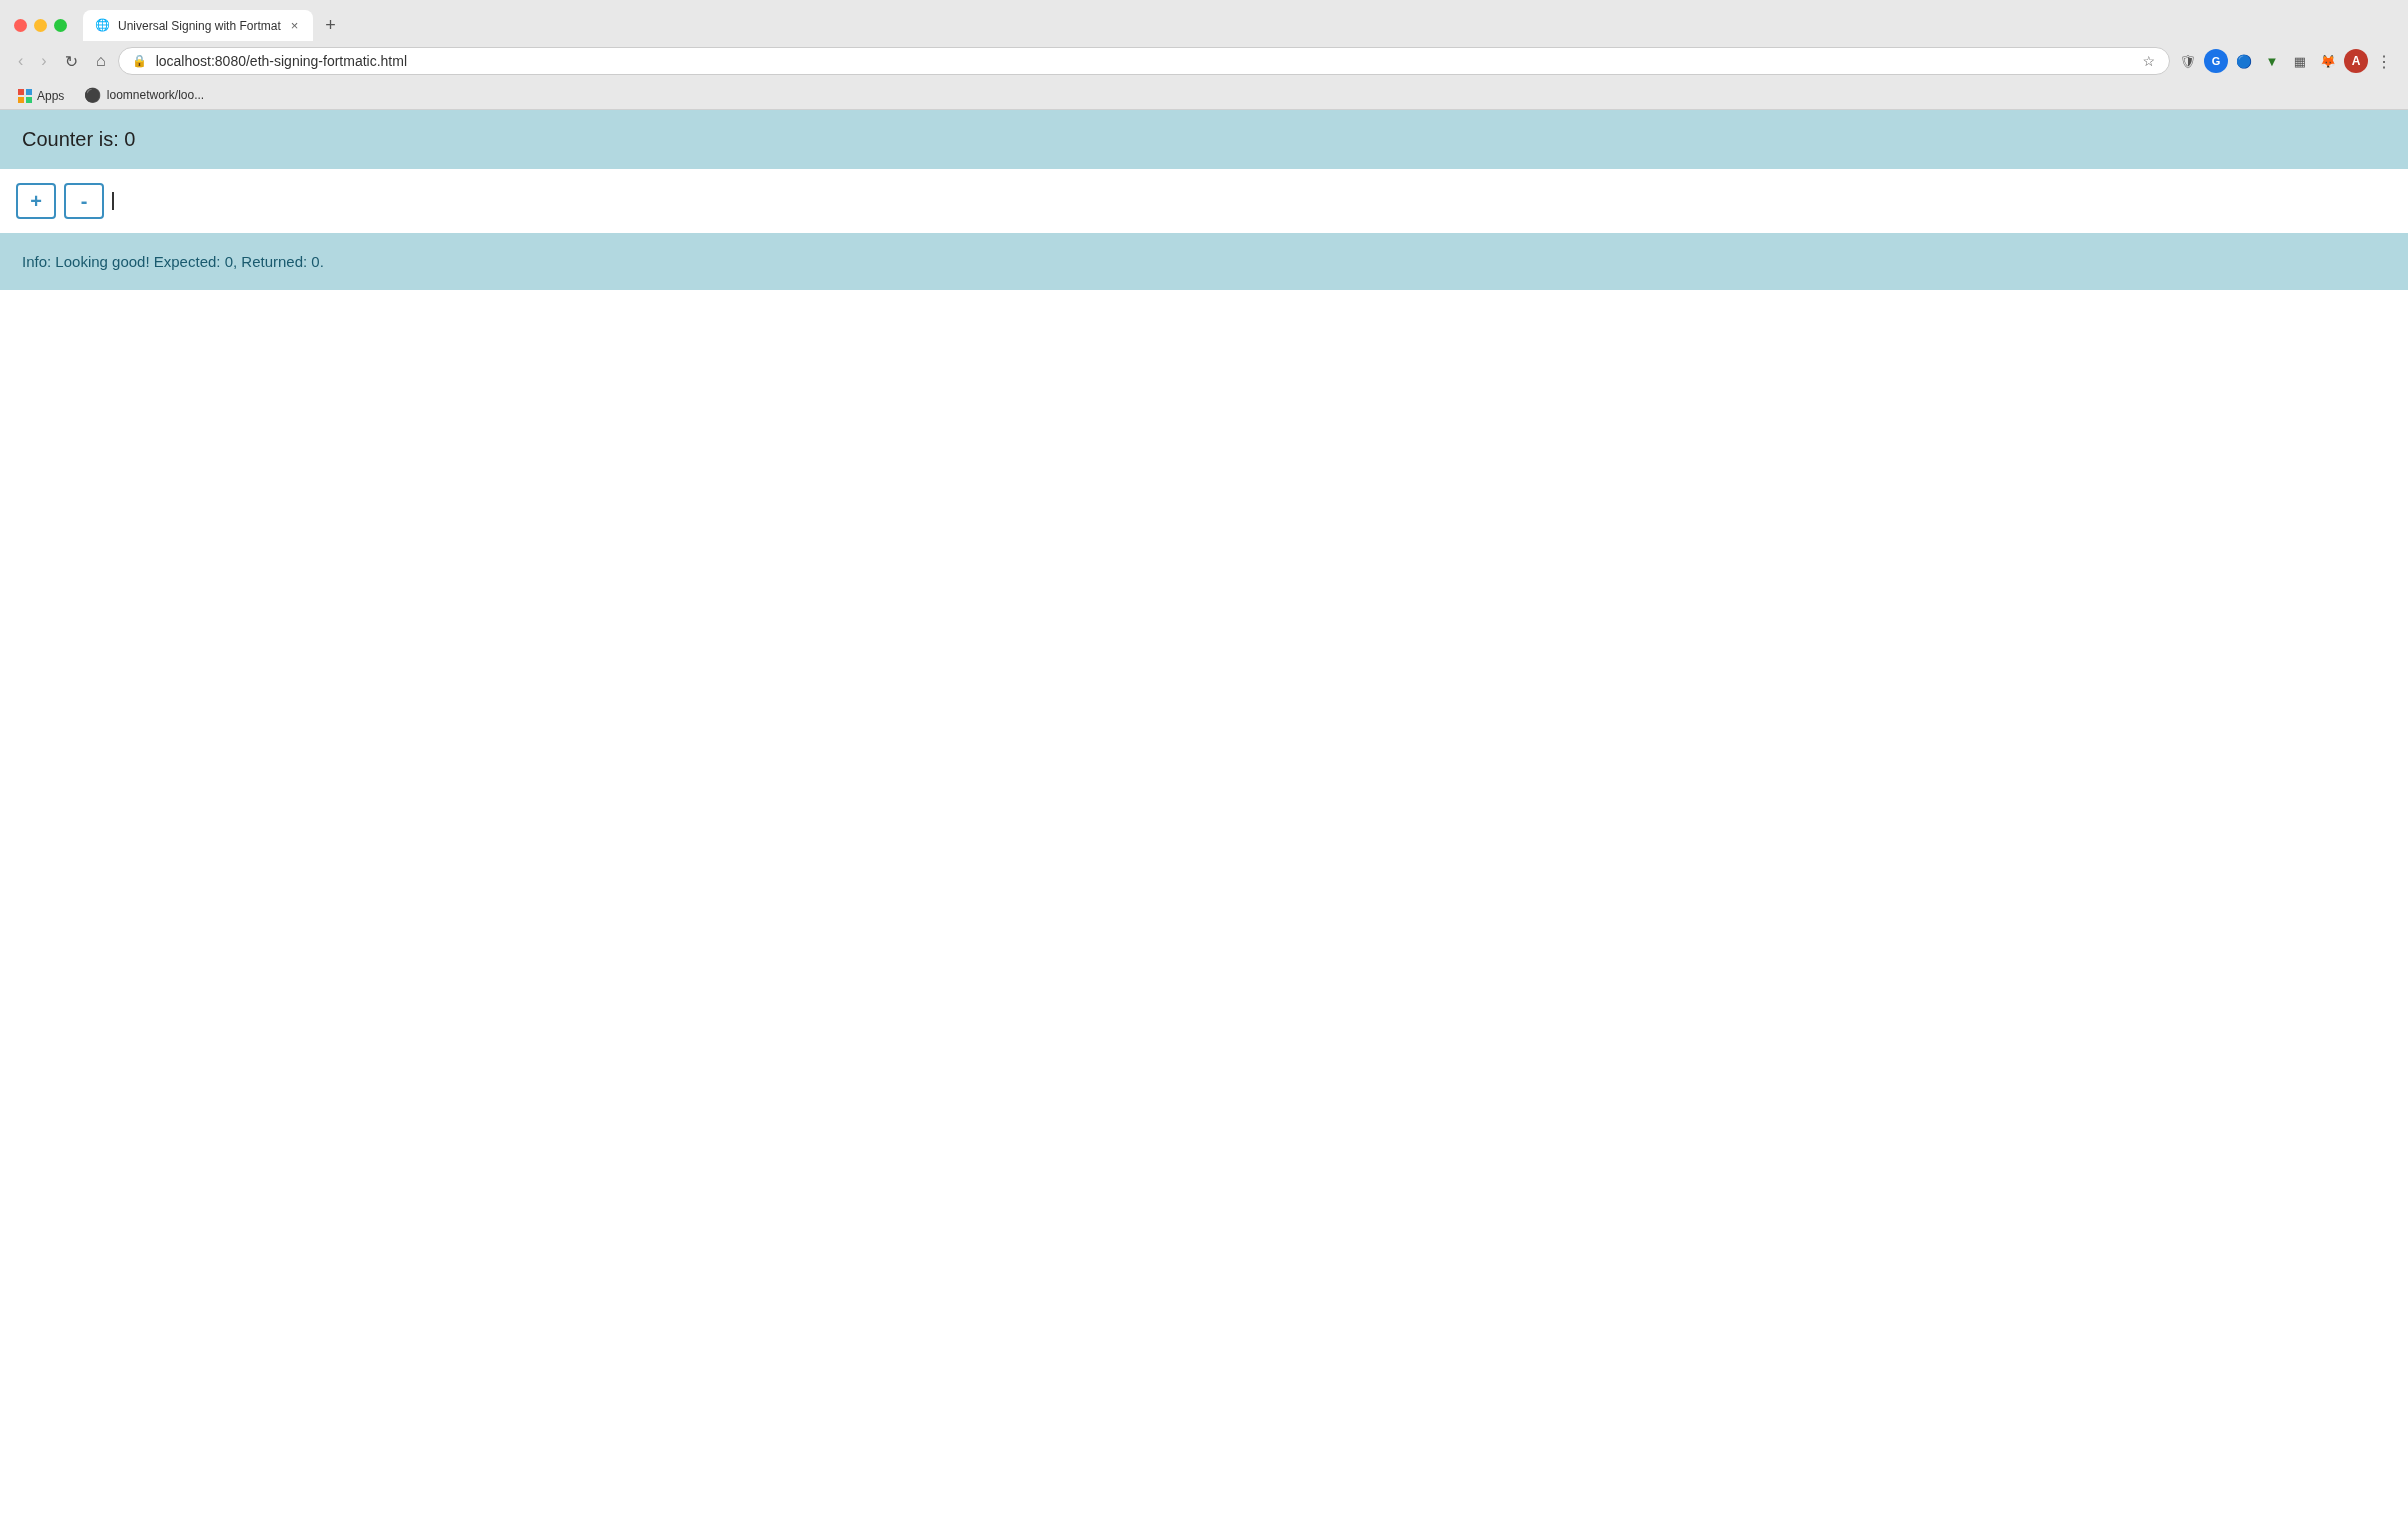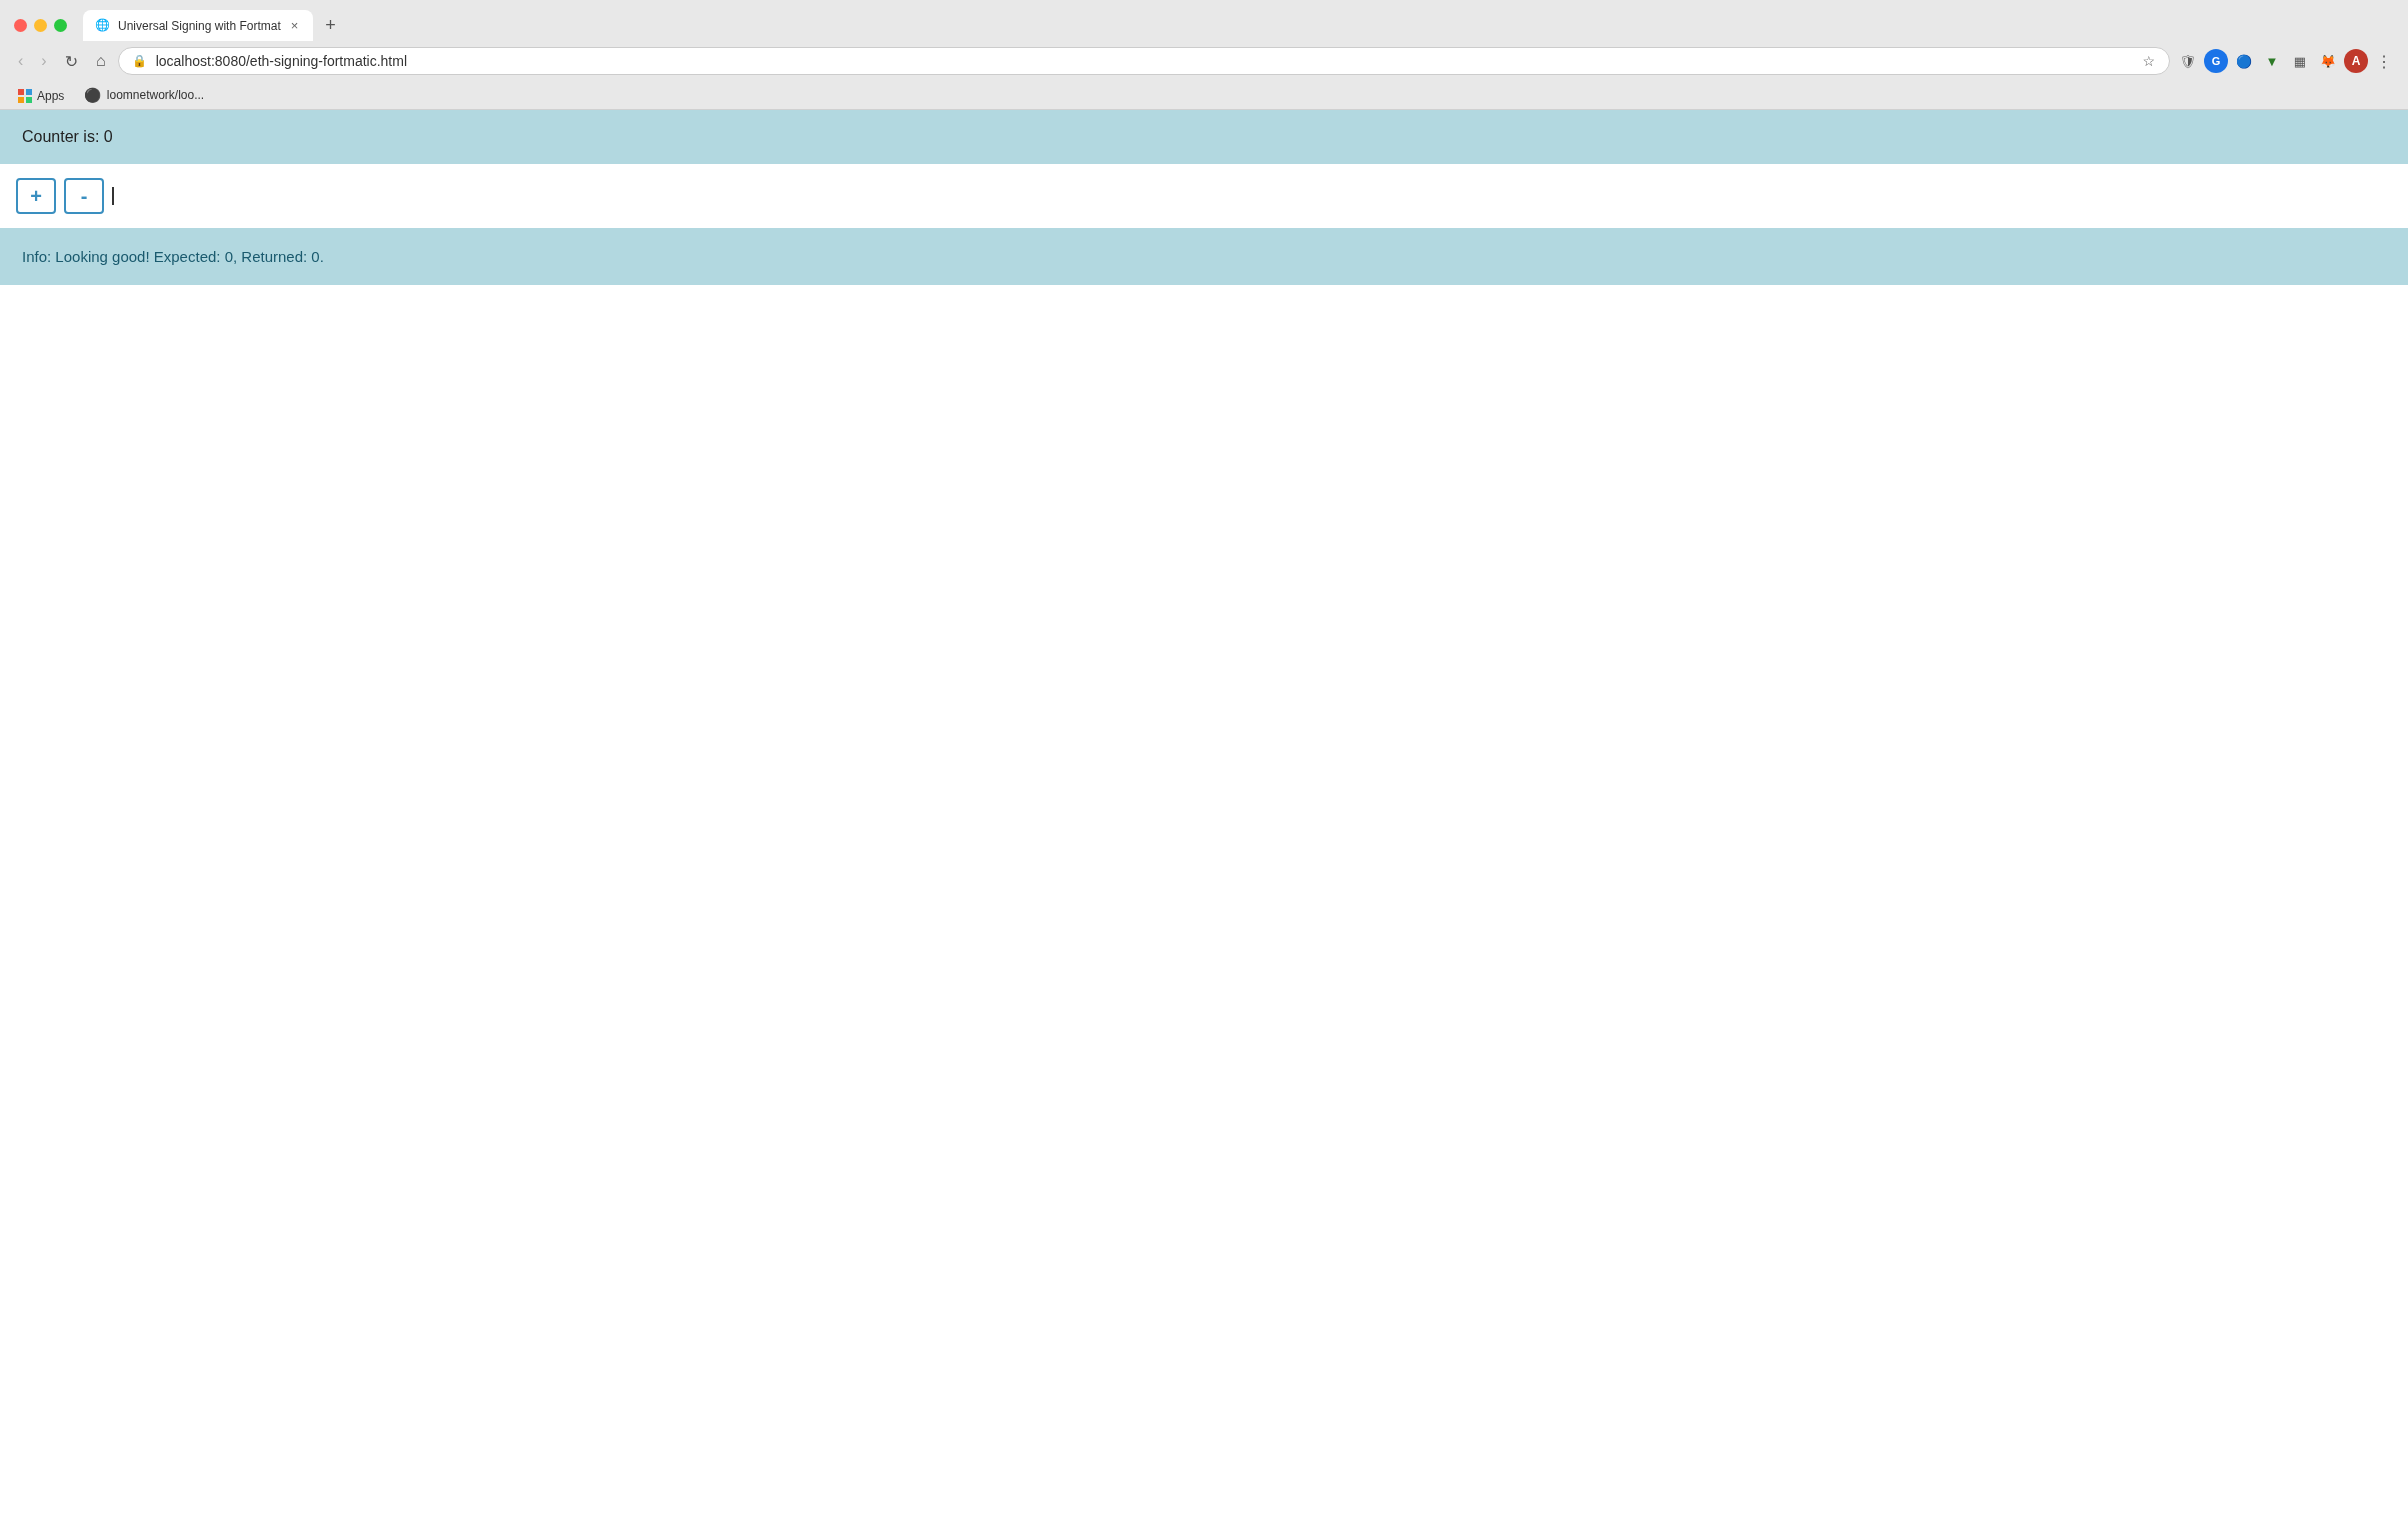--- a/index.html
+++ b/index.html
@@ -103,21 +103,21 @@
     
     .page-content {
       background: #ffffff;
       flex: 1;
       display: flex;
       flex-direction: column;
     }
     .counter-banner {
       background: #b2d8e0;
       padding: 18px 22px;
-      font-size: 16px;
+      font-size: 20px;
       color: #222;
     }
     .buttons-row {
       padding: 14px 16px;
       display: flex;
       gap: 8px;
       align-items: center;
     }
     .counter-btn {
       width: 40px; height: 36px;

